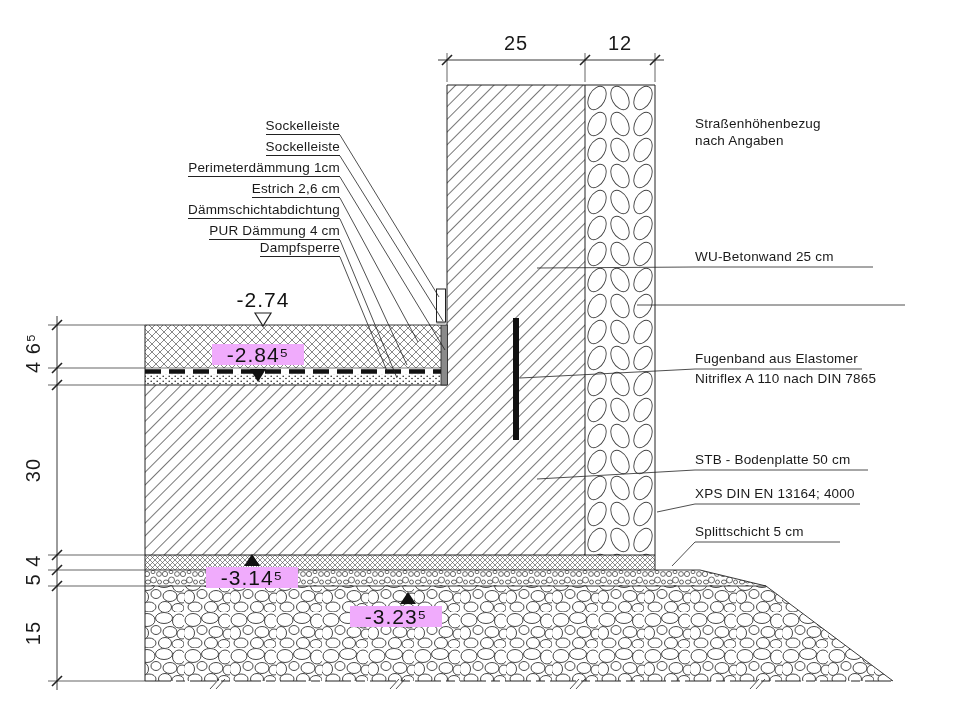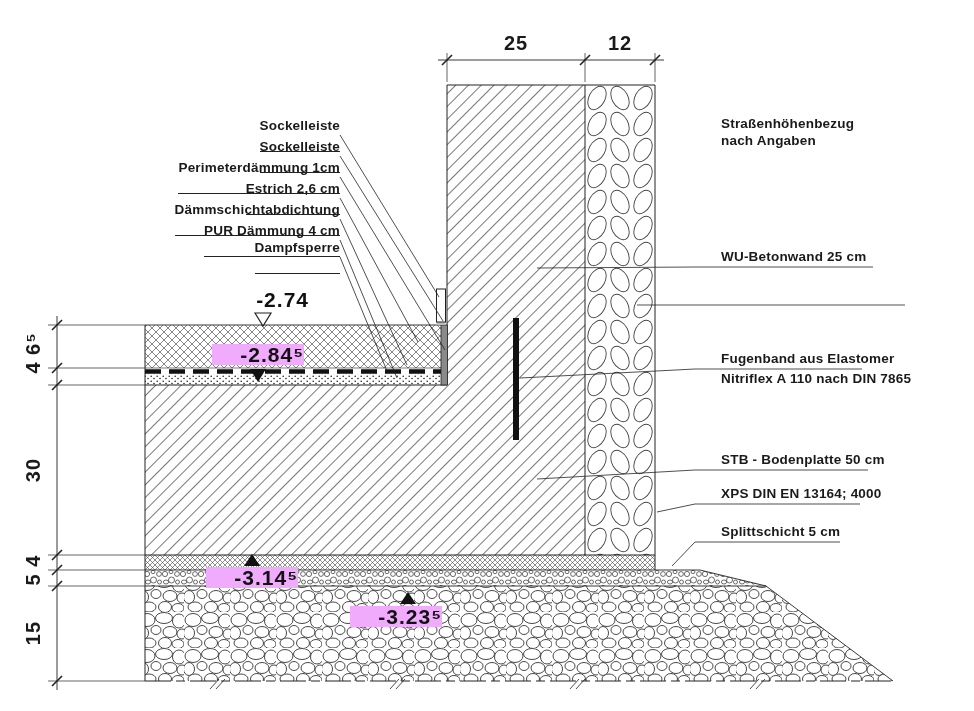--- a/index.html
+++ b/index.html
@@ -1,25 +1,25 @@
 <!DOCTYPE html>
 <html><head>
 <meta charset="utf-8">
 <style>
   html,body{margin:0;padding:0;background:#fff;}
   .canvas{position:relative;width:974px;height:711px;background:#fff;overflow:hidden;
-          font-family:"Liberation Sans",sans-serif;color:#1a1a1a;font-weight:bold;}
+          font-family:"Liberation Sans",sans-serif;color:#1a1a1a;}
   .canvas > svg{position:absolute;left:0;top:0;}
   svg text{font-family:"Liberation Sans",sans-serif;fill:#1a1a1a;}
   .dim-num{font-size:20px;letter-spacing:1px;}
   .lbl{position:absolute;white-space:nowrap;font-size:13.5px;line-height:16px;color:#1a1a1a;letter-spacing:.2px;}
-  .callout{right:634px;border-bottom:1px solid #222;padding-bottom:17px;}
-  .rlabel{left:721px;}
+  .callout{right:634px;border-bottom:1px solid #222;padding-bottom:0;}
+  .rlabel{left:695px;}
   .elev{position:absolute;font-size:21px;line-height:21px;letter-spacing:1px;color:#111;
-        text-align:right;width:92px;white-space:nowrap;}
+        text-align:center;width:92px;white-space:nowrap;}
   .elev.boxed{background:#f0abfc;}
 </style>
 </head>
 <body>
 
 <div class="canvas">
 
   <svg width="974" height="711" viewBox="0 0 974 711">
     <defs>
       <pattern id="pConcrete" width="9" height="9" patternUnits="userSpaceOnUse" patternTransform="rotate(-45)">

